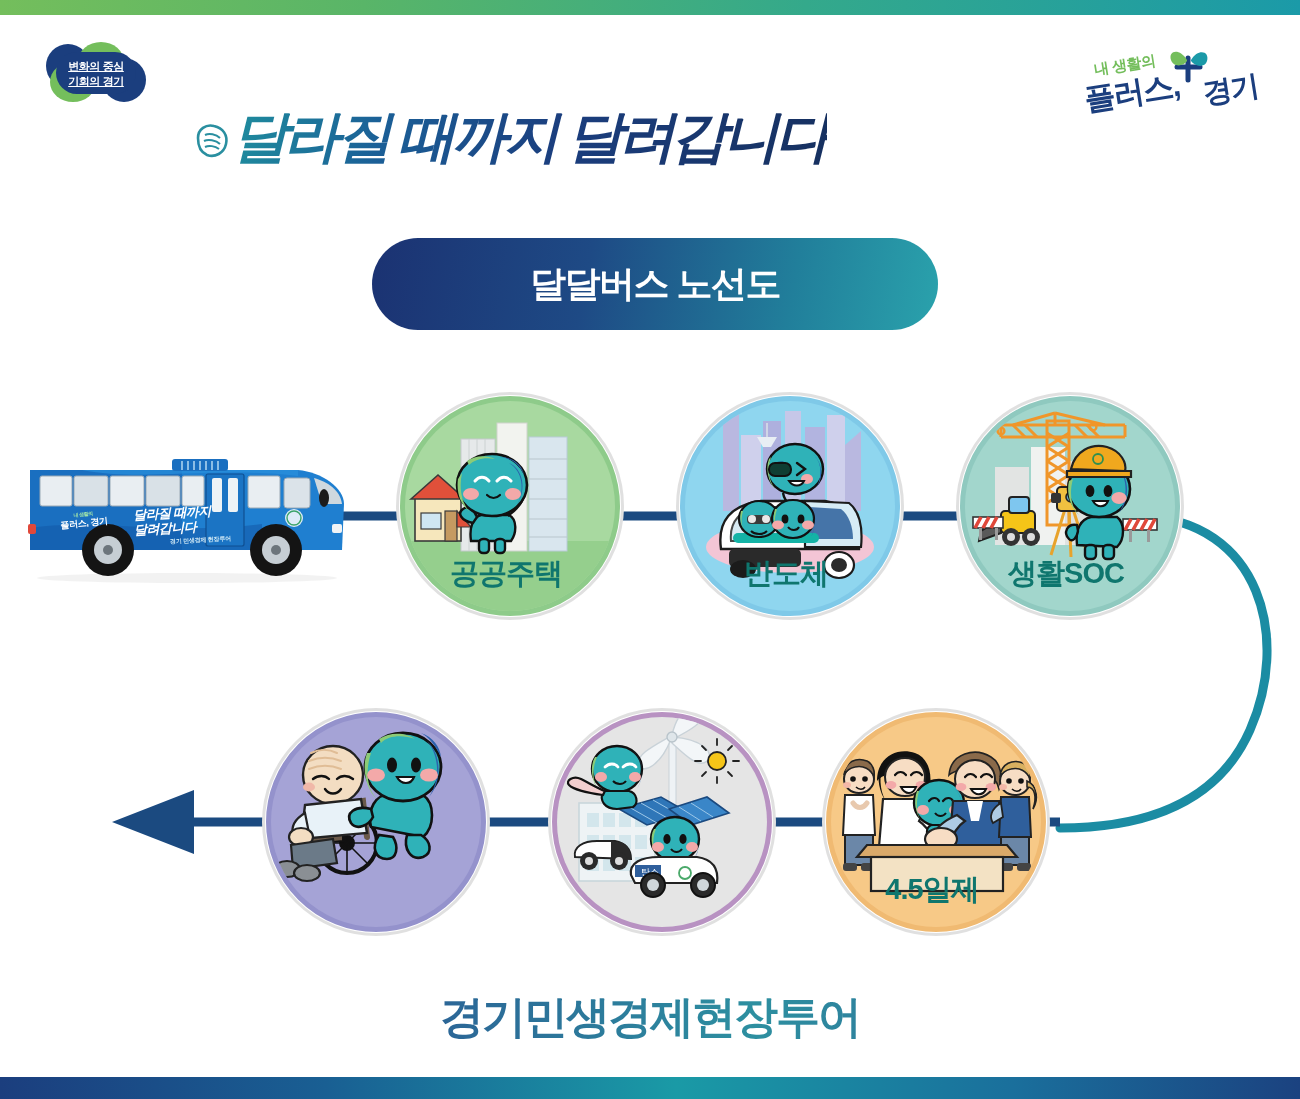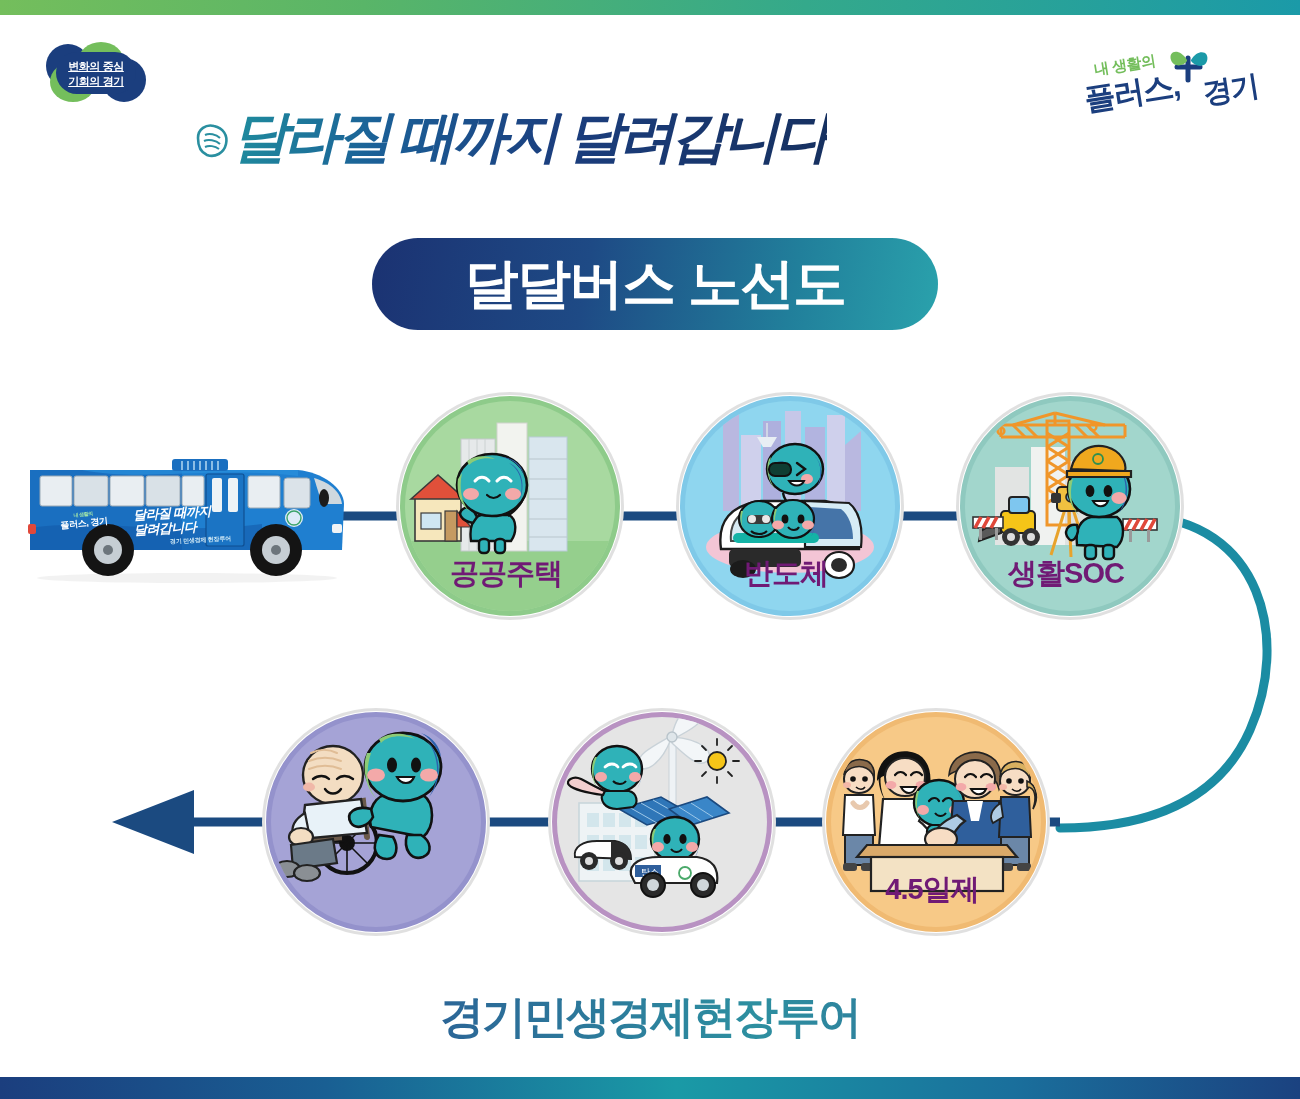--- a/index.html
+++ b/index.html
@@ -74,21 +74,21 @@
   }
 
   
   .title-pill {
     position: absolute; left: 372px; top: 238px; width: 566px; height: 92px;
     border-radius: 46px;
     background: linear-gradient(100deg,#1b3272 0%, #1e4a85 38%, #217f9b 74%, #2aa2ac 100%);
     display:flex; align-items:center; justify-content:center;
   }
   .title-pill span {
-    color:#ffffff; font-size: 54px; font-weight: 700; letter-spacing:-1.5px; white-space:nowrap;
+    color:#ffffff; font-size: 36px; font-weight: 700; letter-spacing:-1.5px; white-space:nowrap;
   }
 
   
   .route-layer { position:absolute; left:0; top:0; width:1300px; height:1099px; }
 
   
   .node { position: absolute; width: 228px; height: 228px; }
   .node .ring {
     position:absolute; inset:0; border-radius:50%;
     border: 4px solid #ffffff;
@@ -97,21 +97,21 @@
     position:absolute; left:9px; top:9px; right:9px; bottom:9px;
     border-radius:50%; overflow:hidden;
   }
   .node .outline {
     position:absolute; inset:0; border-radius:50%;
     border: 3px solid rgba(0,0,0,0.12);
     pointer-events:none;
   }
   .node .label {
     position:absolute; left:0; right:8px; bottom: 26px; text-align:center;
-    font-size: 29px; font-weight: 700; color:#701a75; letter-spacing:-1px;
+    font-size: 29px; font-weight: 700; color:#0f766e; letter-spacing:-1px;
     z-index: 6; white-space:nowrap;
   }
   .scene { position:absolute; inset:0; }
 
   
   .caption {
     position:absolute; left:0; right:0; top: 988px; text-align:center;
     font-size: 44px; font-weight: 700; letter-spacing:-2px;
     background: linear-gradient(95deg,#2e4f93 0%, #2b5f95 30%, #2d8fa0 58%, #2f6f9a 80%, #2d4f90 100%);
     -webkit-background-clip:text; background-clip:text; color:transparent;

